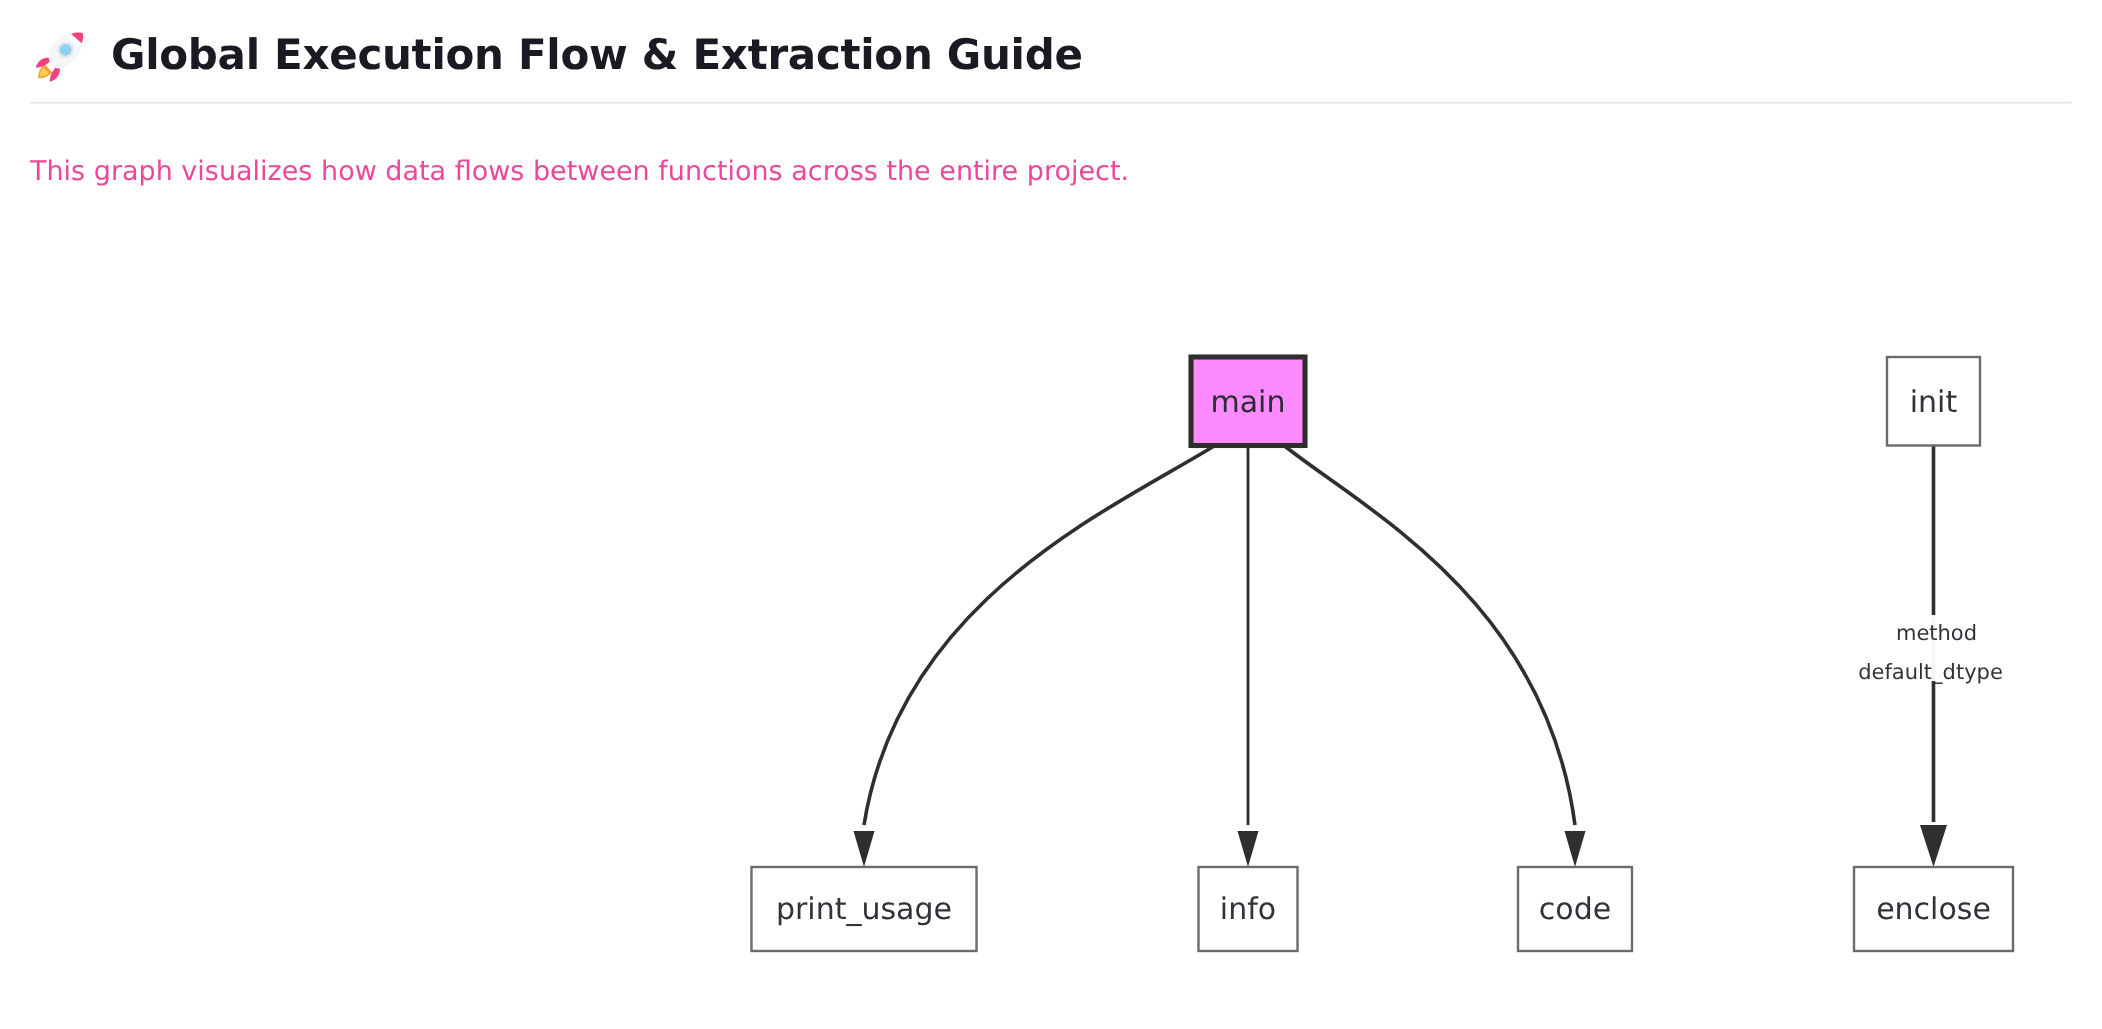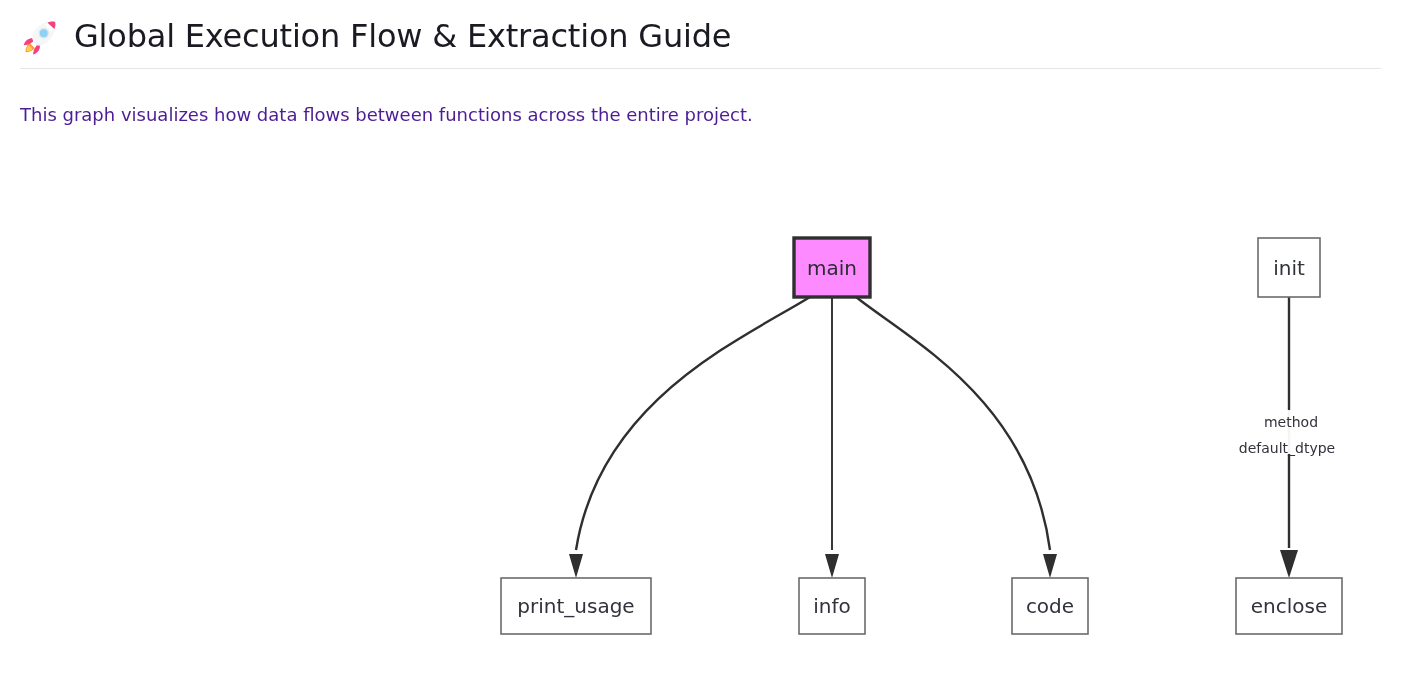--- a/index.html
+++ b/index.html
@@ -24,39 +24,39 @@
     height: 56px;
     box-sizing: border-box;
   }
   .rocket-icon {
     width: 40px;
     height: 40px;
     flex: 0 0 40px;
     display: block;
   }
   .page-title {
-    font-size: 32px;
-    font-weight: 400;
+    font-size: 28px;
+    font-weight: 700;
     letter-spacing: -0.2px;
     color: #1a1a22;
     line-height: 1.1;
     white-space: nowrap;
   }
   .header-divider {
     margin: 12px 20px 0 20px;
     height: 1px;
     background: #e6e6ea;
   }
 
   
   .intro-text {
     margin: 32px 20px 0 20px;
     font-size: 18px;
     line-height: 1.5;
-    color: #4c1d95;
+    color: #ec4899;
     font-weight: 400;
   }
 
   
   .graph-wrap {
     position: relative;
     margin-top: 22px;
     width: 1401px;
     height: 500px;
   }

